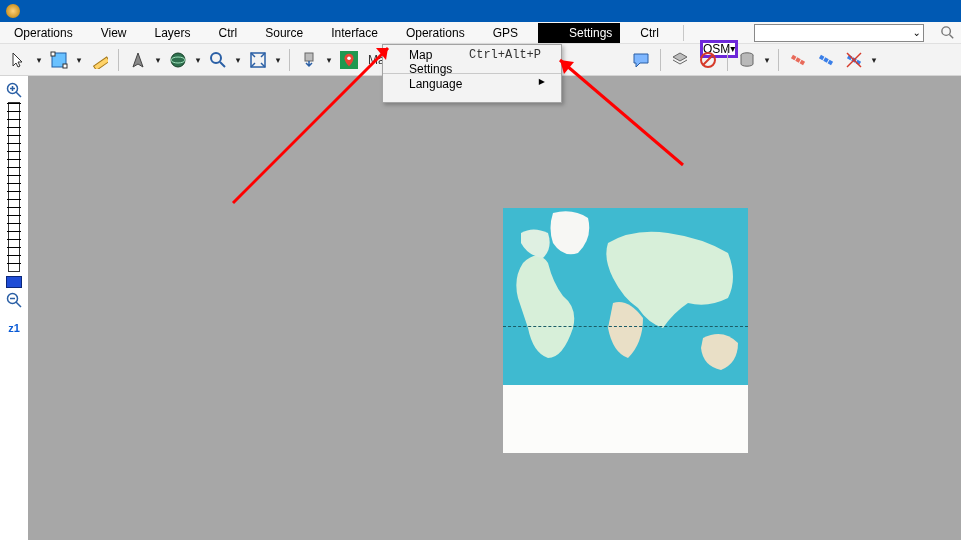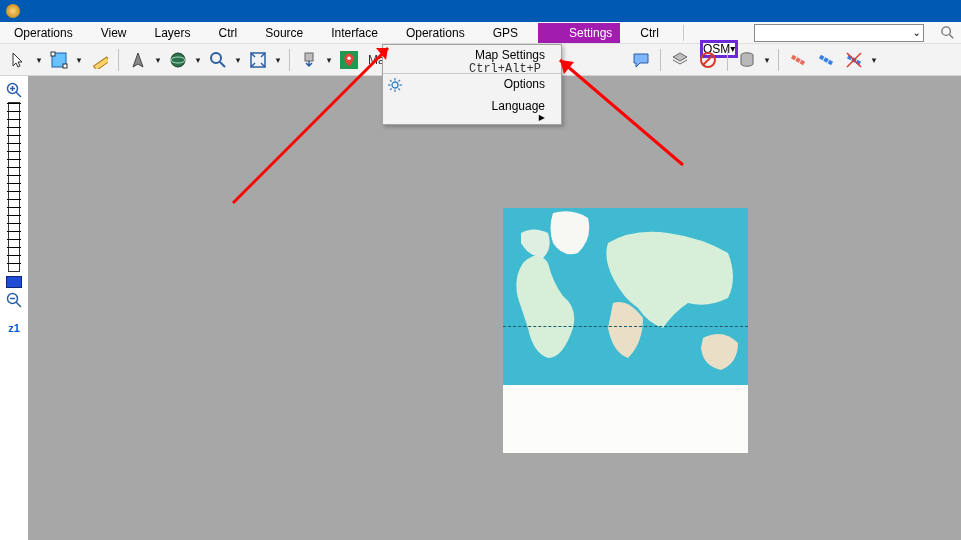--- a/index.html
+++ b/index.html
@@ -1,21 +1,21 @@
 <!DOCTYPE html>
 <html><head>
 <meta charset="utf-8">
 <style>
   * { box-sizing: border-box; margin: 0; padding: 0; font-family: "Segoe UI", Tahoma, sans-serif; font-size: 12px; }
   body { width: 961px; height: 540px; background: #fff; overflow: hidden; position: relative; }
   .titlebar { height: 22px; background: #0059b3; color: #fff; display: flex; align-items: center; padding: 0 6px; }
   .titlebar .ticon { width: 14px; height: 14px; background: radial-gradient(circle,#ffd27a,#b97a00); border-radius: 50%; margin-right: 6px; }
   .menubar { height: 22px; background: #f7f7f7; display: flex; align-items: center; padding: 0 6px; gap: 12px; border-bottom: 1px solid #e0e0e0; }
   .menubar .mitem { padding: 3px 8px; cursor: default; }
-  .menubar .mitem.active { background: #a21caf; color:#fff;padding-left:31px; }
+  .menubar .mitem.active { background: #000000; color:#fff;padding-left:31px; }
   .menubar .sep { width: 1px; height: 16px; background: #c8c8c8; margin: 0 4px; }
   .menubar .combo { height: 18px; width: 38px; border: 3px solid #6d28d9; background: #fff; padding: 0 0; display:flex; align-items:center; justify-content:space-between;margin-top:32px; }
   .menubar .combo .car { font-size:10px; }
   .menubar .wide { width: 180px; margin-left: 4px; border:1px solid #888; height:18px; background:#fff; display:flex; align-items:center; justify-content:flex-end; padding:0 2px;}
   .menubar .wide .car{font-size:10px;}
   .menubar .searchicon { width:16px;height:16px; margin-left:4px; display:flex;align-items:center;justify-content:center;color:#555;}
   .toolbar { height: 32px; background: #f3f3f3; border-bottom: 1px solid #d4d4d4; display: flex; align-items: center; padding: 0 6px; gap: 2px; }
   .tb-btn { width: 26px; height: 26px; display: flex; align-items: center; justify-content: center; border: 1px solid transparent; position:relative;}
   .tb-btn svg { width: 18px; height: 18px; }
   .tb-dd { width: 10px; display:flex; align-items:center; justify-content:center; color:#222; font-size:9px;}
@@ -28,21 +28,21 @@
   .leftrail .scale { width:12px; height:170px; border:1px solid #333; background:linear-gradient(#fff,#fff); position:relative;}
   .leftrail .scale::before{content:"";position:absolute;left:-2px;right:-2px;top:0;bottom:0;background:repeating-linear-gradient(#000,#000 1px,transparent 1px,transparent 8px);}
   .leftrail .meter { width:16px;height:12px; background:#1e4cd6; border:1px solid #0b277a;}
   .leftrail .ztxt { color:#0a5bd6; font-weight:bold; font-size:11px;}
   .mapimg { position:absolute; top:132px; left:475px; width:245px; height:245px; }
   .mapimg .ocean{position:absolute;inset:0;background:#3fbad0;}
   .mapimg .antarctica{position:absolute;left:0;right:0;bottom:0;height:68px;background:#fcfcfa;}
   .mapimg .eq{position:absolute;left:0;right:0;top:118px;border-top:1px dashed #1b5c66;}
   .mapimg svg{position:absolute;inset:0;}
   .dropdown { position:absolute; top:44px; left:382px; width:180px; background:#f3f3f3; border:1px solid #a3a3a3; box-shadow:2px 2px 4px rgba(0,0,0,.25); padding:3px 0;}
-  .dropdown .drow { height:22px; display:flex; align-items:flex-end; padding:0 16px 0 26px; position:relative;flex-direction:column;}
+  .dropdown .drow { height:22px; display:flex; align-items:flex-start; padding:0 16px 0 26px; position:relative;}
   .dropdown .drow .ic { position:absolute; left:4px; width:16px; height:16px; display:flex;align-items:center;justify-content:center;}
   .dropdown .drow .lbl { flex:1; }
   .dropdown .drow .acc { color:#333; padding-right:4px;font-family:Liberation Mono, monospace;}
   .dropdown .drow .sub { font-size:8px; }
   .dropdown .dsep { height:1px; background:#c9c9c9; margin:3px 0;}
   .arrow { position:absolute; pointer-events:none; }
 </style>
 </head>
 <body>
 
@@ -230,38 +230,20 @@
   </div>
 </div>
 
 <div class="dropdown">
   <div class="drow">
     <span class="lbl">Map Settings</span>
     <span class="acc">Ctrl+Alt+P</span>
   </div>
   <div class="dsep"></div>
   <div class="drow">
-    <span class="ic">
-        <svg width="14" height="14" viewBox="0 0 14 14">
-          <circle cx="7" cy="7" r="3" fill="none" stroke="#3b82c4" stroke-width="1.3"></circle>
-          <g stroke="#3b82c4" stroke-width="1.3">
-            <line x1="7" y1="0" x2="7" y2="2.5"></line>
-            <line x1="7" y1="11.5" x2="7" y2="14"></line>
-            <line x1="0" y1="7" x2="2.5" y2="7"></line>
-            <line x1="11.5" y1="7" x2="14" y2="7"></line>
-            <line x1="2" y1="2" x2="3.6" y2="3.6"></line>
-            <line x1="10.4" y1="10.4" x2="12" y2="12"></line>
-            <line x1="12" y1="2" x2="10.4" y2="3.6"></line>
-            <line x1="3.6" y1="10.4" x2="2" y2="12"></line>
-          </g>
-        </svg>
-      </span>
-    <span class="lbl">Options</span>
-  </div>
-  <div class="drow">
     <span class="lbl">Language</span>
     <span class="sub">▶</span>
   </div>
 </div>
 
 <svg class="arrow" style="top:38px;left:228px;width:180px;height:170px" viewBox="0 0 180 170">
   <line x1="5" y1="165" x2="160" y2="10" stroke="#ff0000" stroke-width="3"></line>
   <polygon points="160,10 148,10 158,22" fill="#ff0000"></polygon>
 </svg>
 <svg class="arrow" style="top:50px;left:548px;width:140px;height:120px" viewBox="0 0 140 120">

